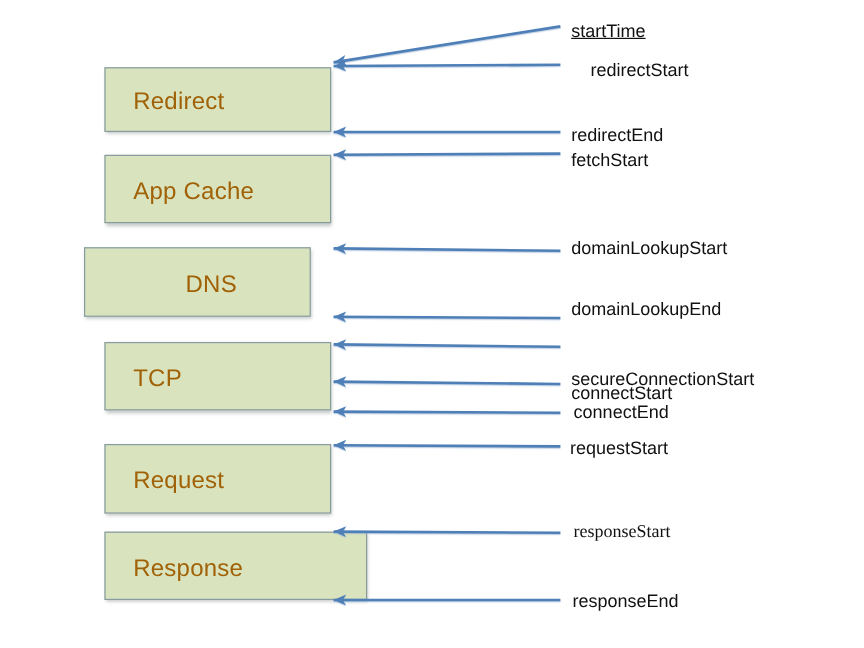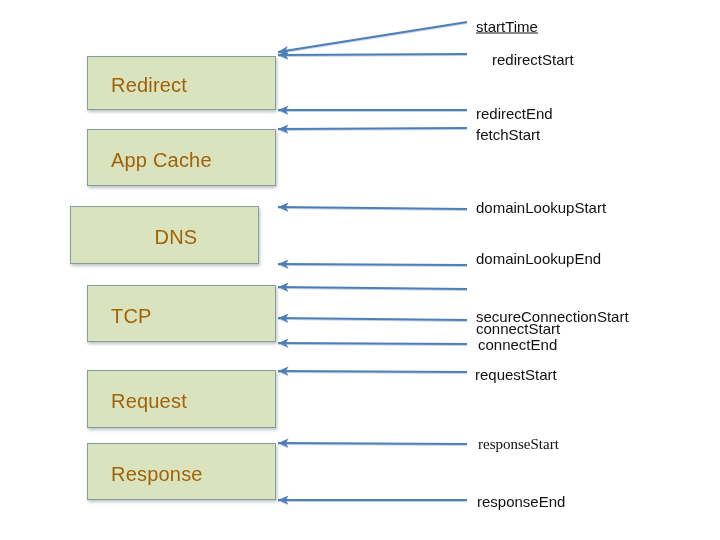--- a/index.html
+++ b/index.html
@@ -60,21 +60,21 @@
       </div>
       <div class="phase-box" style="left: 70px; top: 206px; width: 189px; height: 58px; justify-content: center;">
         <span class="phase-box-label">DNS</span>
       </div>
       <div class="phase-box" style="left: 87px; top: 285px; width: 189px; height: 57px;">
         <span class="phase-box-label">TCP</span>
       </div>
       <div class="phase-box" style="left: 87px; top: 370px; width: 189px; height: 58px;">
         <span class="phase-box-label">Request</span>
       </div>
-      <div class="phase-box" style="left: 87px; top: 443px; width: 189px; height: 57px;">
+      <div class="phase-box" style="left: 87px; top: 443px; width: 219px; height: 57px;">
         <span class="phase-box-label">Response</span>
       </div>
     </div>
   <svg class="arrow-layer" width="720" height="540" viewBox="0 0 720 540">
     <defs>
       <marker id="arrowhead" markerUnits="userSpaceOnUse" markerWidth="12" markerHeight="10" refX="11" refY="4.5" orient="auto">
         <path d="M0.5,0 L11,4.5 L0.5,9 L3.4,4.5 Z" fill="#4e7fb7"></path>
       </marker>
     </defs>
     <g id="arrow-lines">

